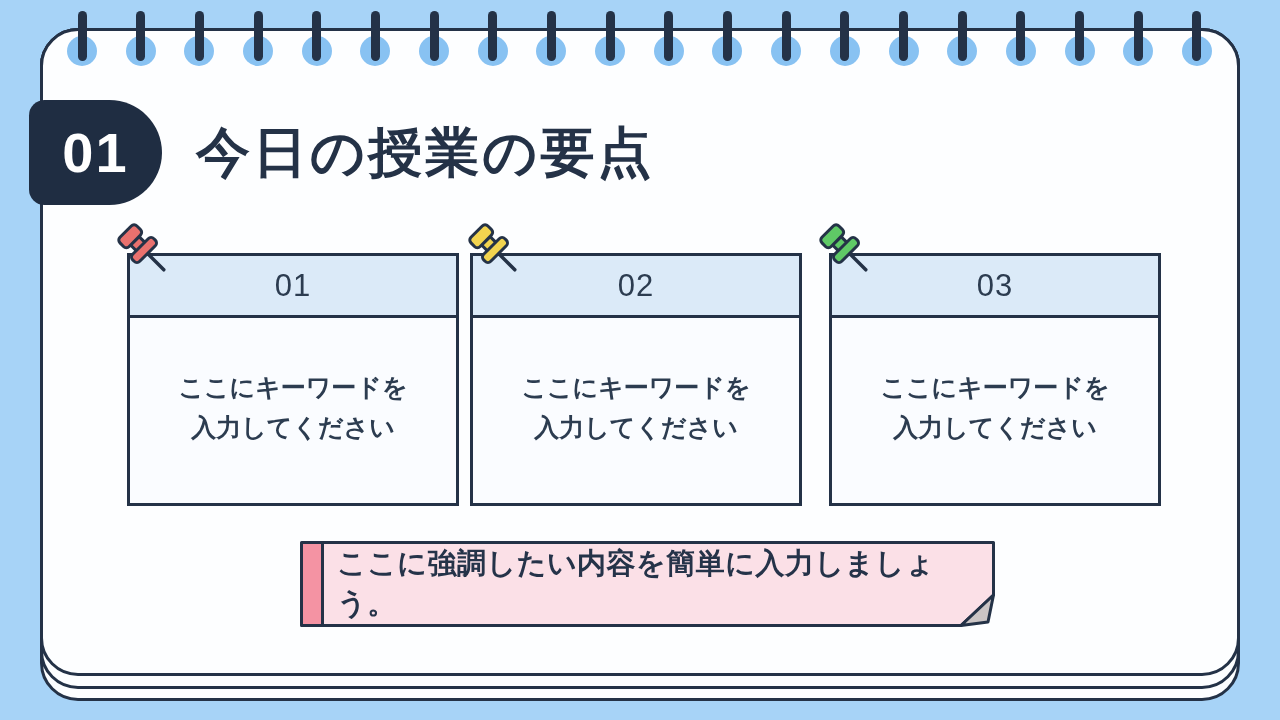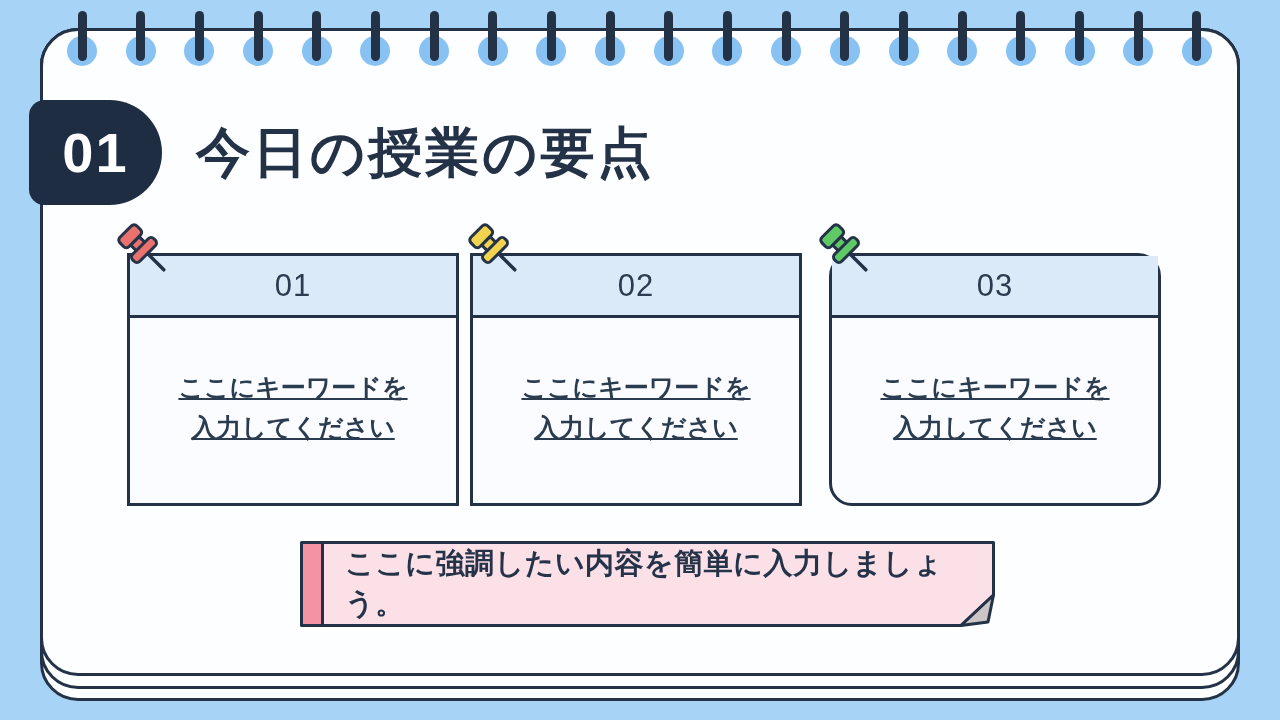--- a/index.html
+++ b/index.html
@@ -50,51 +50,50 @@
 
   
   .card {
     position: absolute; top: 253px; width: 332px; height: 253px; z-index: 4;
     background: var(--card-body-bg, #FAFCFF);
     border: 3px solid var(--ink, #243247);
     display: flex; flex-direction: column;
   }
   .card-1 { left: 127px; }
   .card-2 { left: 470px; }
-  .card-3 { left: 829px; border-radius: 23px; }
+  .card-3 { left: 829px; }
   .card-header {
     height: 62px; flex: none;
     background: var(--card-header-bg, #DBEAF8);
     border-bottom: 3px solid var(--ink, #243247);
     display: flex; align-items: center; justify-content: center;
     font-size: 31px; color: #2C3C50; letter-spacing: 1px;
   }
   .card-body {
     flex: 1; display: flex; align-items: center; justify-content: center;
     text-align: center; white-space: pre-line;
     font-size: 25px; font-weight: 600; line-height: 1.58; color: #2C3C50;
     padding-bottom: 6px;
-    text-decoration: underline;
   }
 
   
   .pin { position: absolute; width: 64px; height: 64px; z-index: 5; }
   .pin-1 { left: 110px; top: 220px; }
   .pin-2 { left: 461px; top: 220px; }
   .pin-3 { left: 812px; top: 220px; }
   .pin rect { stroke: var(--ink, #243247); stroke-width: 3; stroke-linejoin: round; }
   .pin .needle { stroke: var(--ink, #243247); stroke-width: 3.5; stroke-linecap: round; fill: none; }
 
   
   .note { position: absolute; left: 300px; top: 541px; width: 695px; height: 86px; z-index: 4; }
   .note svg { position: absolute; inset: 0; overflow: visible; }
   .note-text {
     position: absolute; left: 37px; right: 26px; top: 0; bottom: 0;
     display: flex; align-items: center;
-    font-size: 29px; font-weight: 700; color: #253349; letter-spacing: 0.5px; margin-left: 8px;
+    font-size: 29px; font-weight: 700; color: #253349; letter-spacing: 0.5px;
   }
 </style>
 </head>
 <body>
 
 <div class="stage">
 
   <div class="sheet sheet-3"></div>
   <div class="sheet sheet-2"></div>
   <div class="sheet sheet-1"></div>

